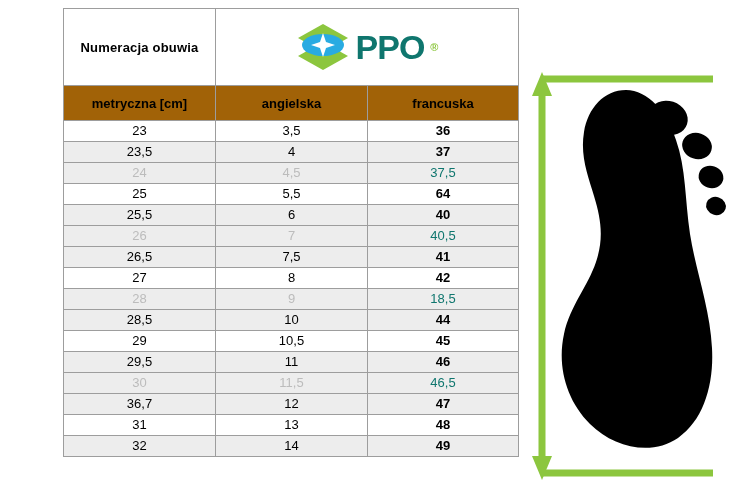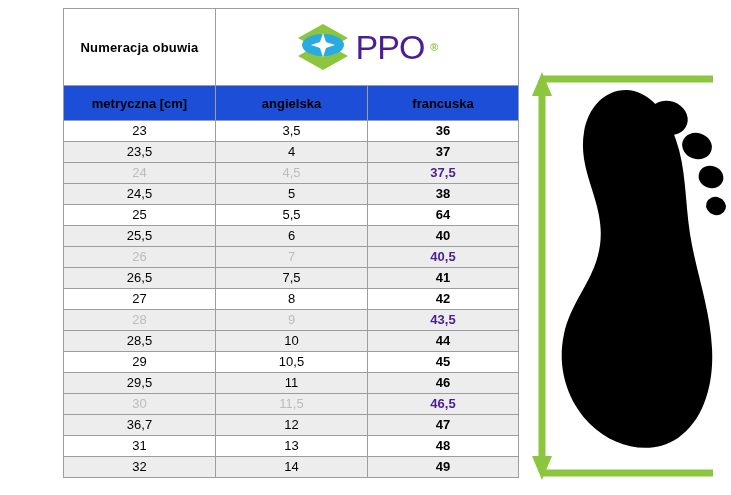--- a/index.html
+++ b/index.html
@@ -64,61 +64,61 @@
     height: 100%;
   }
   .logo-mark {
     width: 54px;
     height: 50px;
     position: relative;
     display: inline-block;
   }
   .ppo-text {
     font-family: "Liberation Sans", sans-serif;
-    font-weight: normal;
+    font-weight: bold;
     font-size: 34px;
-    color: #4c1d95;
+    color: #0f766e;
     letter-spacing: -1px;
     line-height: 1;
     position: relative;
   }
   .reg-mark {
     font-size: 11px;
     color: #8cc63e;
     vertical-align: super;
     font-weight: bold;
   }
 
   
   .col-head th {
     height: 34px;
     font-weight: bold;
     font-size: 13.5px;
-    background: #1d4ed8;
+    background: #a16207;
   }
 
   
   tr.data-row td {
     height: 20px;
     line-height: 20px;
   }
   tr.data-row.alt td {
     background: #ededed;
   }
   td.fr {
     color: #3aa735;
     font-weight: bold;
   }
   tr.dim td {
     color: #bcbcbc;
     margin-left: 45px;
   }
   tr.dim td.fr {
-    color: #4c1d95;
-    font-weight: bold;
+    color: #0f766e;
+    font-weight: normal;
   }
 
   
   .foot-area {
     position: absolute;
     left: 518px;
     top: 0px;
     width: 213px;
     height: 495px;
   }
@@ -173,25 +173,20 @@
           <tr class="data-row alt">
             <td>23,5</td>
             <td>4</td>
             <td class="fr">37</td>
           </tr>
           <tr class="data-row dim alt">
             <td>24</td>
             <td>4,5</td>
             <td class="fr">37,5</td>
           </tr>
-          <tr class="data-row alt">
-            <td>24,5</td>
-            <td>5</td>
-            <td class="fr">38</td>
-          </tr>
           <tr class="data-row">
             <td>25</td>
             <td>5,5</td>
             <td class="fr">64</td>
           </tr>
           <tr class="data-row alt">
             <td>25,5</td>
             <td>6</td>
             <td class="fr">40</td>
           </tr>
@@ -206,21 +201,21 @@
             <td class="fr">41</td>
           </tr>
           <tr class="data-row">
             <td>27</td>
             <td>8</td>
             <td class="fr">42</td>
           </tr>
           <tr class="data-row dim alt">
             <td>28</td>
             <td>9</td>
-            <td class="fr">43,5</td>
+            <td class="fr">18,5</td>
           </tr>
           <tr class="data-row alt">
             <td>28,5</td>
             <td>10</td>
             <td class="fr">44</td>
           </tr>
           <tr class="data-row">
             <td>29</td>
             <td>10,5</td>
             <td class="fr">45</td>

